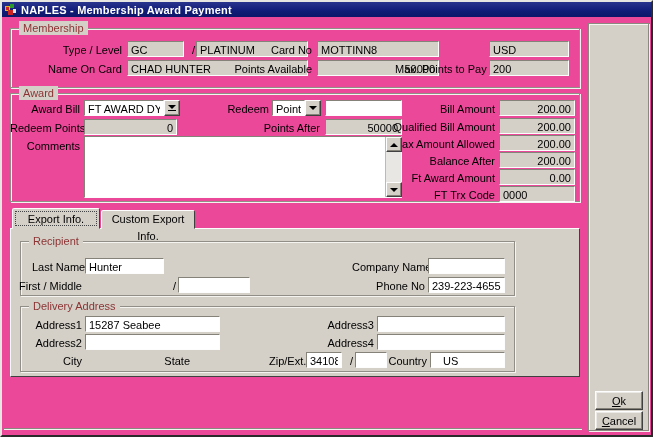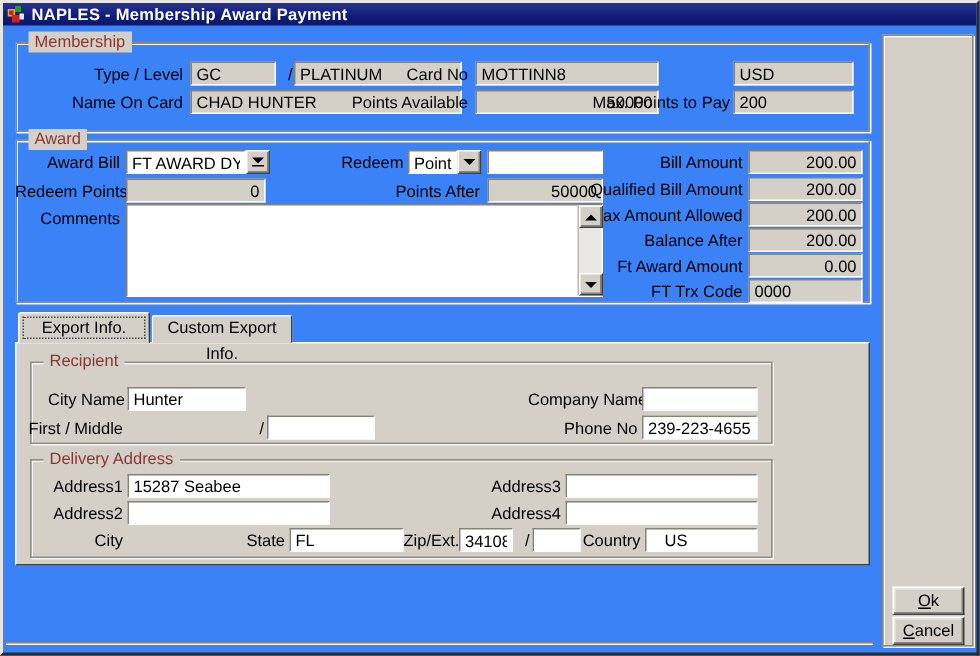--- a/index.html
+++ b/index.html
@@ -1,19 +1,19 @@
 <!DOCTYPE html>
 <html><head>
 <meta charset="utf-8">
 <style>
   html,body{margin:0;padding:0;background:#808080;}
   *{box-sizing:border-box;}
   .window{
     position:relative;width:653px;height:437px;
-    background:#3b82f6;
+    background:#ec4899;
     border:2px solid;border-color:#e8e6e2 #2b2b2b #2b2b2b #e8e6e2;
     outline:1px solid #1a1a1a;
     font-family:"Liberation Sans",sans-serif;font-size:11px;color:#000;
     overflow:hidden;
   }
   .titlebar{
     position:absolute;left:0;top:0;right:0;height:15px;
     background:linear-gradient(#28348e,#101c77 60%,#0d1668);
     color:#fff;display:flex;align-items:center;padding-left:3px;
   }
@@ -174,21 +174,21 @@
     <span>Export Info.</span>
   </div>
   <div class="tab inactive" style="left:99px;top:208px;width:94px;height:19px;">
     <span>Custom Export Info.</span>
   </div>
   <div class="tabpanel" style="left:8px;top:226px;width:570px;height:149px;"></div>
 
   <div class="grp" style="left:18px;top:239px;width:495px;height:55px;text-align:center;">
     <span class="legend">Recipient</span>
   </div>
-  <span class="lbl" style="left:30px;top:258px;width:50px;">City Name</span>
+  <span class="lbl" style="left:30px;top:258px;width:50px;">Last Name</span>
   <input class="fld white" style="left: 83px; top: 256px; width: 79px;" value="Hunter">
   <span class="lbl" style="left:14px;top:277px;width:66px;">First / Middle</span>
   <span class="lbl" style="left:166px;top:277px;width:8px;">/</span>
   <input class="fld white" style="left: 176px; top: 275px; width: 72px;" value="">
   <span class="lbl" style="left:350px;top:258px;width:73px;">Company Name</span>
   <input class="fld white" style="left: 426px; top: 256px; width: 77px;" value="">
   <span class="lbl" style="left:363px;top:277px;width:60px;">Phone No</span>
   <input class="fld white" style="left: 426px; top: 275px; width: 77px;" value="239-223-4655">
 
   <div class="grp" style="left:18px;top:304px;width:495px;height:66px;">
@@ -197,21 +197,20 @@
   <span class="lbl" style="left:30px;top:316px;width:50px;">Address1</span>
   <input class="fld white" style="left: 83px; top: 314px; width: 135px;" value="15287 Seabee">
   <span class="lbl" style="left:322px;top:316px;width:50px;">Address3</span>
   <input class="fld white" style="left: 375px; top: 314px; width: 128px;" value="">
   <span class="lbl" style="left:30px;top:334px;width:50px;">Address2</span>
   <input class="fld white" style="left: 83px; top: 332px; width: 135px;" value="">
   <span class="lbl" style="left:322px;top:334px;width:50px;">Address4</span>
   <input class="fld white" style="left: 375px; top: 332px; width: 128px;" value="">
   <span class="lbl" style="left:40px;top:352px;width:40px;">City</span>
   <span class="lbl" style="left:160px;top:352px;width:28px;">State</span>
-  <input class="fld white" style="left: 191px; top: 350px; width: 76px;" value="FL">
   <span class="lbl" style="left:267px;top:352px;width:35px;">Zip/Ext.</span>
   <input class="fld white" style="left: 304px; top: 350px; width: 36px;" value="34108">
   <span class="lbl" style="left:343px;top:352px;width:8px;">/</span>
   <input class="fld white" style="left: 353px; top: 350px; width: 32px;" value="">
   <span class="lbl" style="left:386px;top:352px;width:39px;">Country</span>
   <input class="fld white" style="left: 428px; top: 350px; width: 75px; padding-left: 12px;" value="US">
 
   <div class="edge-bottom" style="left:2px;top:426px;width:578px;"></div>
 
   <div class="sidepanel" style="left:586px;top:21px;width:61px;height:408px;"></div>

